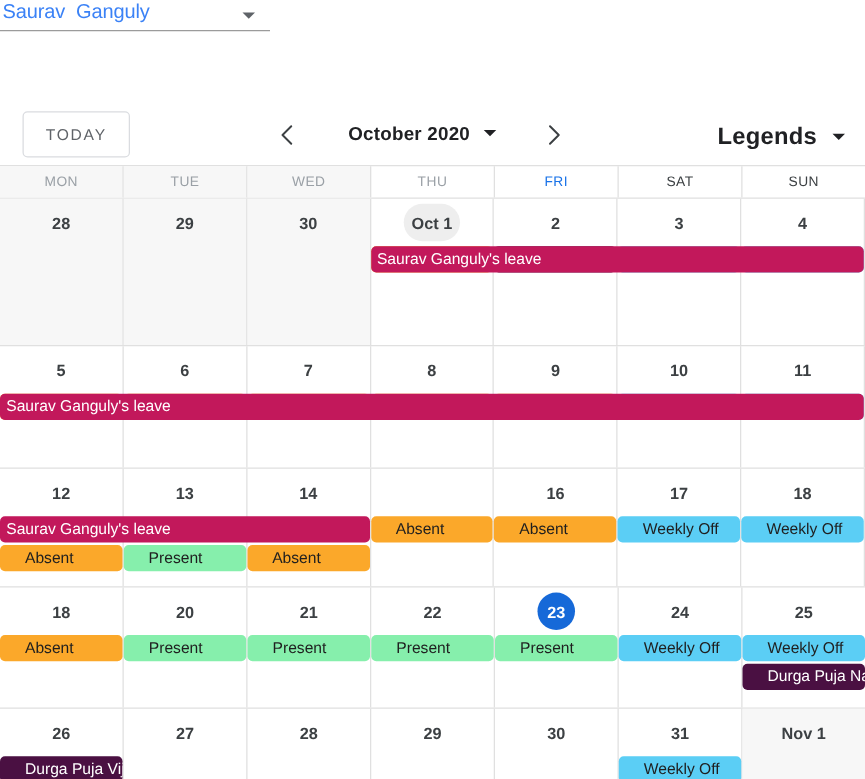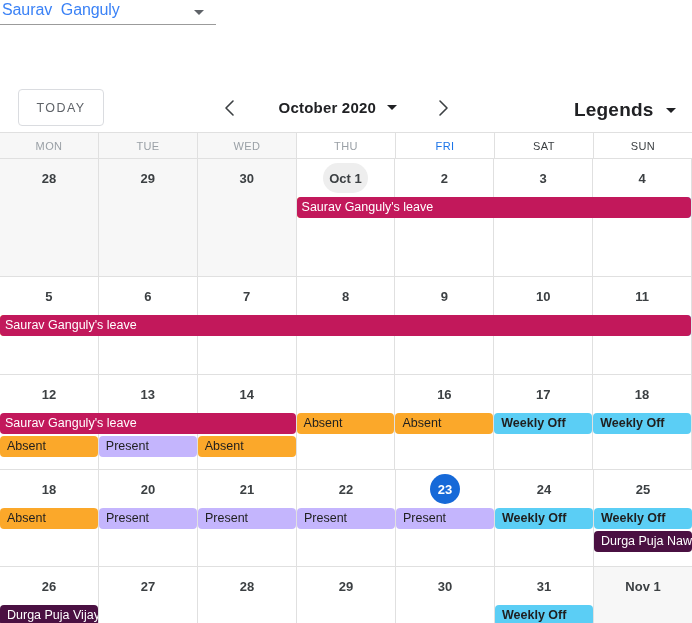--- a/index.html
+++ b/index.html
@@ -204,31 +204,31 @@
     top: 38px;
     width: 100%;
     z-index: 2;
     pointer-events: none;
   }
   .pill {
     height: 21px;
     line-height: 21px;
     border-radius: 4px;
     font-size: 12.5px;
-    padding: 0 7px;
+    padding: 0 20px;
     margin-bottom: 2px;
     box-sizing: border-box;
     white-space: nowrap;
     overflow: hidden;
     cursor: pointer;
     pointer-events: auto;
   }
   .pill-absent  { background: #fba82a; color: #1f1f1f; }
-  .pill-present { background: #c4b5fd; color: #1f1f1f; }
-  .pill-weekoff { background: #5bcef5; color: #1f1f1f; font-weight: bold; }
+  .pill-present { background: #86efac; color: #1f1f1f; }
+  .pill-weekoff { background: #5bcef5; color: #1f1f1f; }
   .pill-holiday { background: #4a1042; color: #ffffff; }
   .pill-leave   { background: #c2185b; color: #ffffff; }
 
   
   .span-layer {
     position: absolute;
     left: 0;
     top: 38px;
     width: 100%;
     height: 0;

